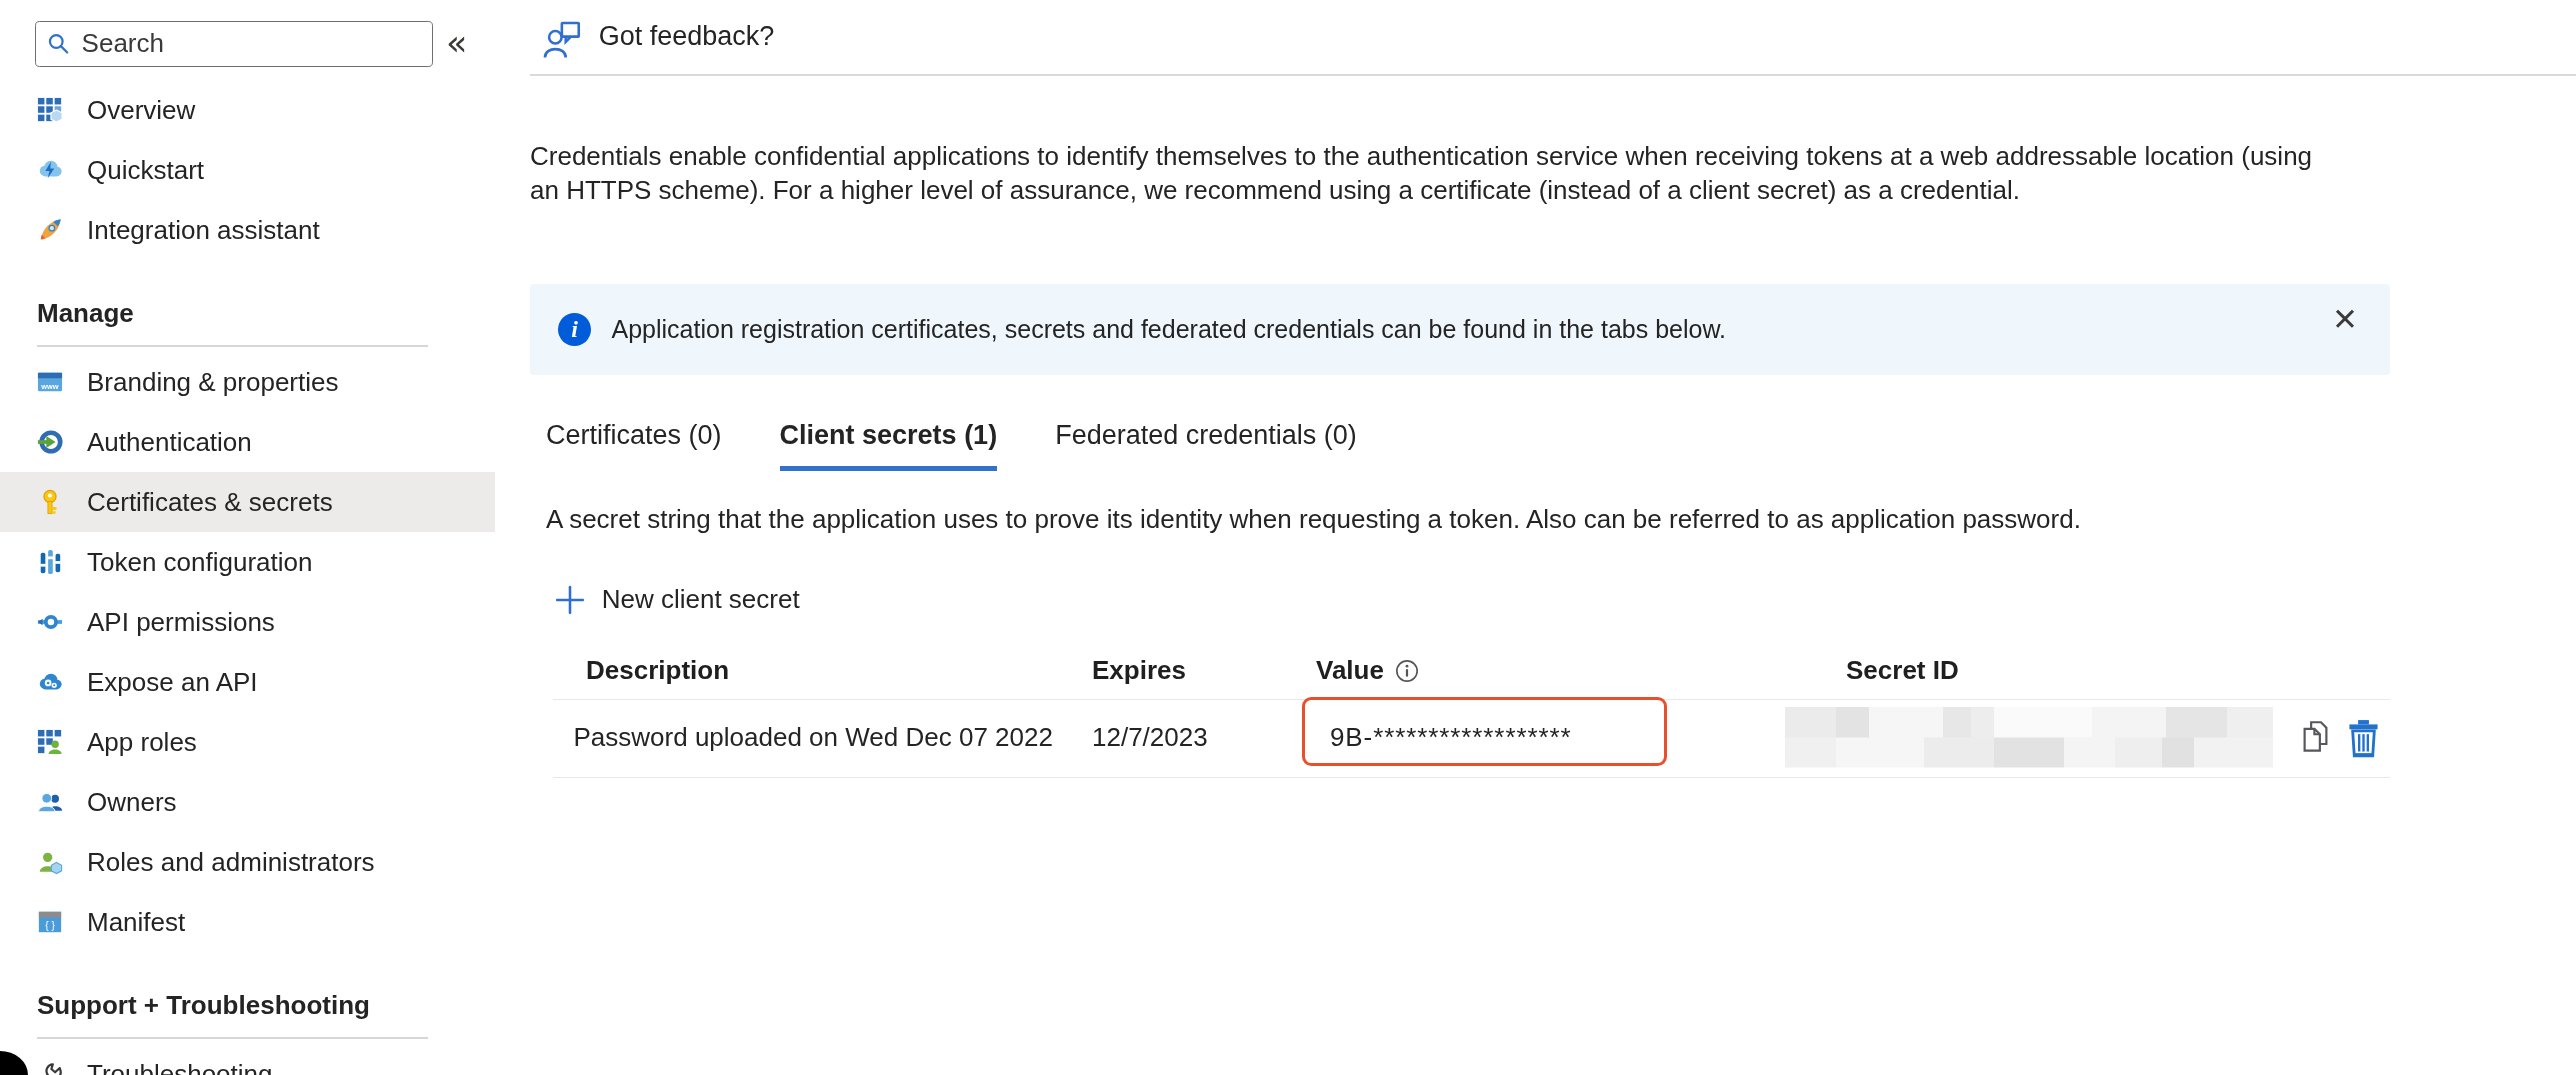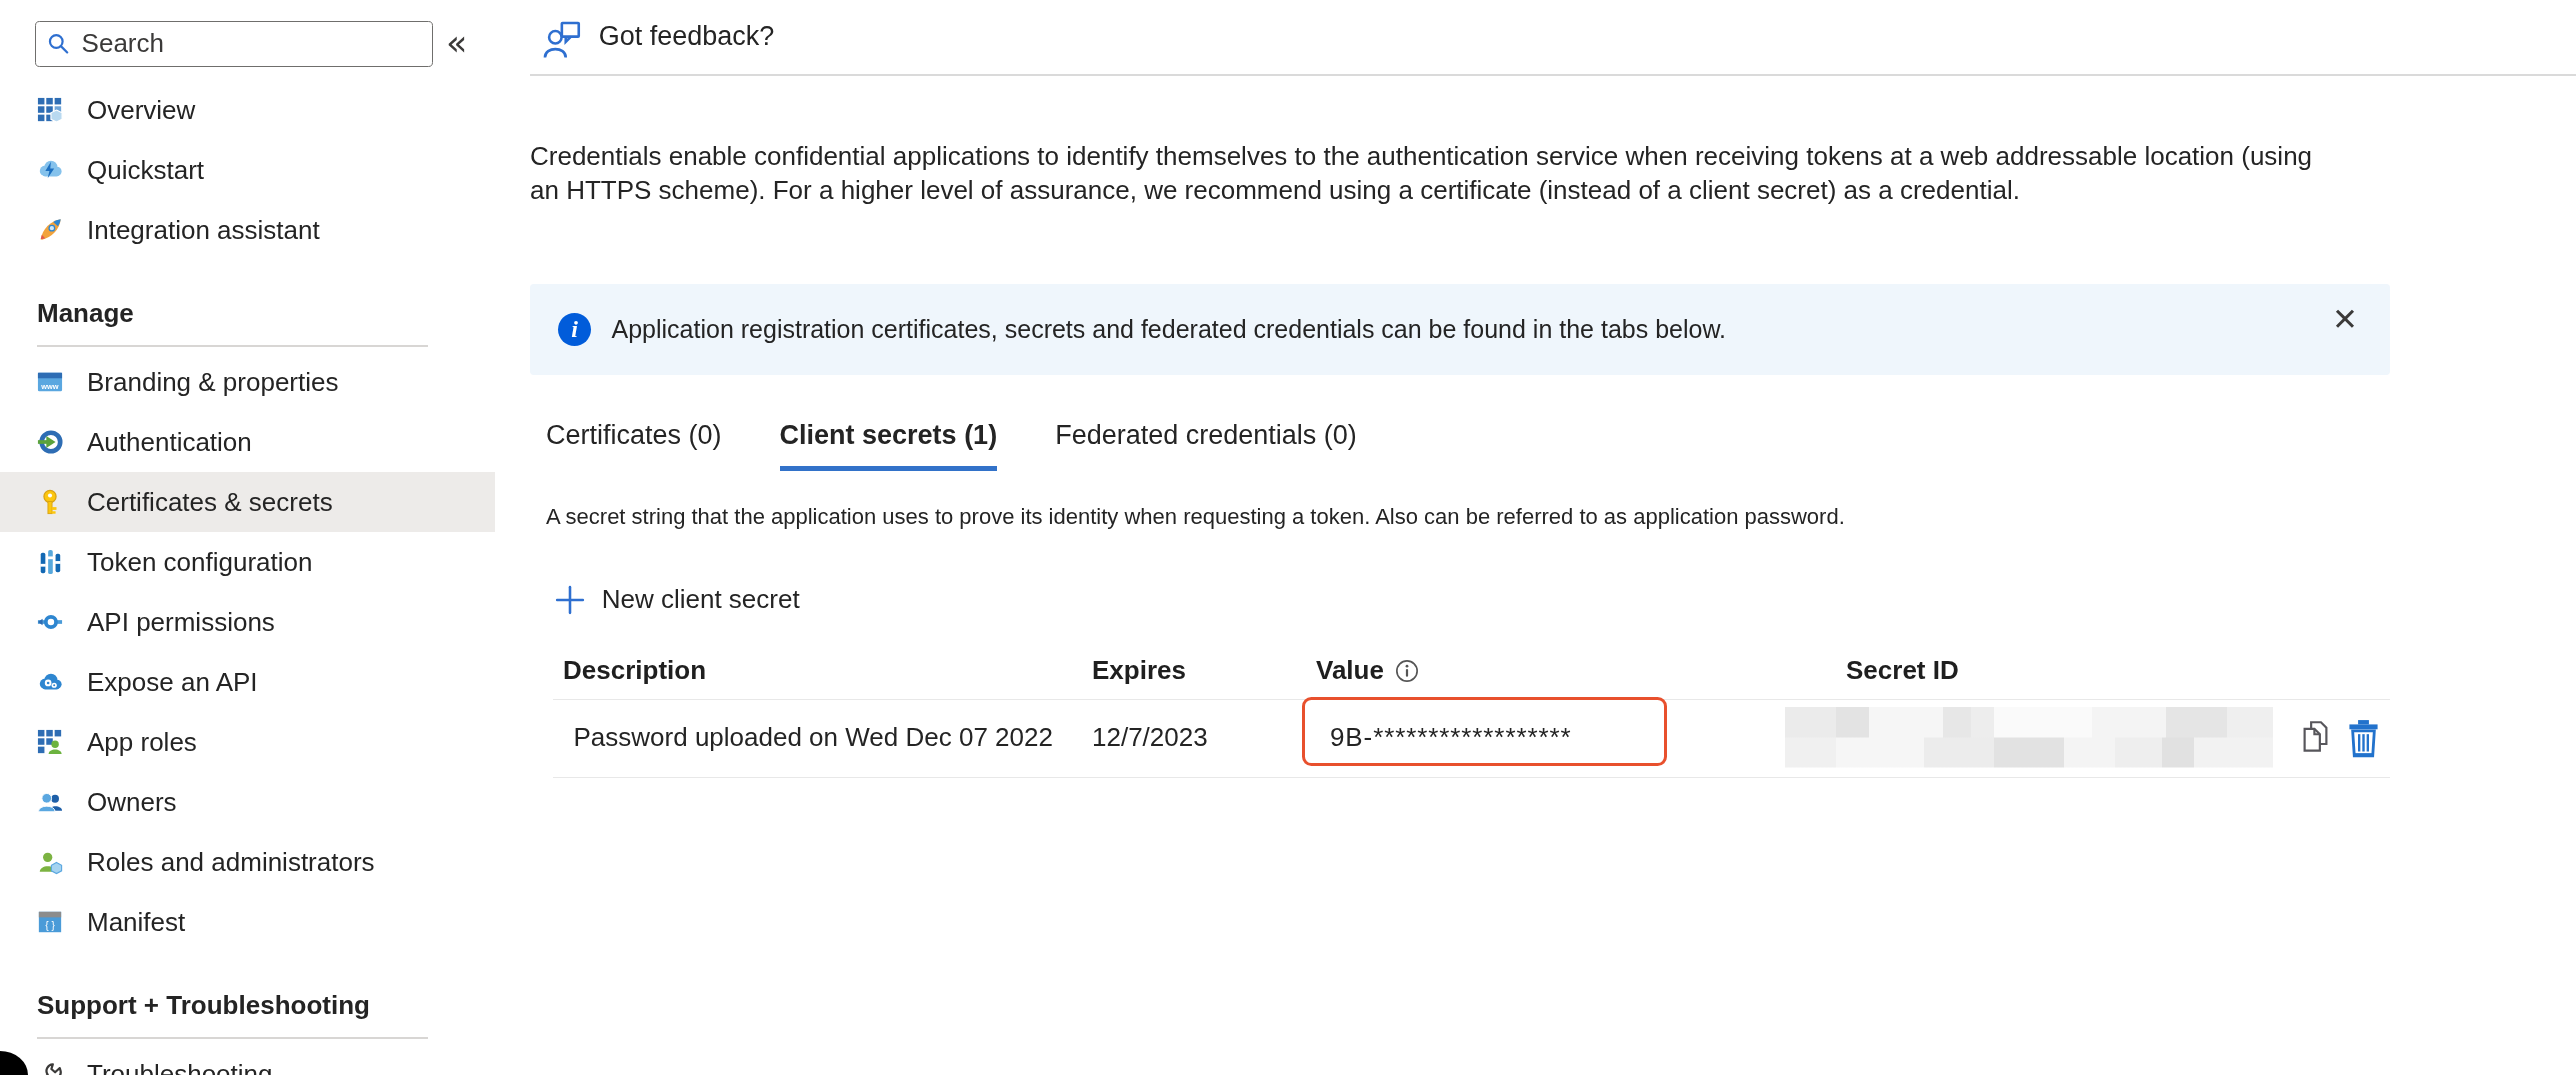--- a/index.html
+++ b/index.html
@@ -42,30 +42,30 @@
   .banner .close { margin-left:auto; font-size:31px; color:#3b3a39; cursor:pointer;
     align-self:flex-start; margin-top:16.7px; font-family:"DejaVu Sans",sans-serif; }
   .info-badge { width:33px; height:33px; border-radius:50%; background:#015cda; color:#fff;
     display:flex; align-items:center; justify-content:center; flex:0 0 33px;
     font-family:"Liberation Serif",serif; font-weight:700; font-size:24px; font-style:italic; }
 
   .tabs { position:absolute; left:546px; top:420px; display:flex; gap:58px; font-size:27px; }
   .tab { padding-bottom:15px; border-bottom:5.6px solid transparent; cursor:pointer; color:#242424; }
   .tab.selected { font-weight:700; border-bottom-color:#3272c9; }
 
-  .tab-desc { position:absolute; left:546px; top:504px; font-size:22px; color:#242424; width:1767px; }
+  .tab-desc { position:absolute; left:546px; top:504px; font-size:26px; color:#242424; width:1767px; }
 
   .new-secret { position:absolute; left:555px; top:584px; display:flex; align-items:center;
     gap:16.7px; font-size:26px; color:#242424; cursor:pointer; }
 
   .table { position:absolute; left:553px; top:648px; width:1837px; }
   .thead { position:relative; height:52px; border-bottom:1.9px solid #e8e8e8; font-weight:700;
     font-size:26px; color:#1f1f1f; }
   .th { position:absolute; top:7.4px; }
-  .th-desc { left:10px; } .th-exp { left:539px; }
+  .th-desc { left:33px; } .th-exp { left:539px; }
   .th-val { left:763px; display:flex; align-items:center; gap:11px; }
   .th-sid { left:1293px; }
   .trow { position:relative; height:78px; border-bottom:1.9px solid #e8e8e8; font-size:26px; }
   .td { position:absolute; top:22px; white-space:nowrap; }
   .td-desc { left:20.5px; } .td-exp { left:539px; } .td-val { left:777px; letter-spacing:0.9px; }
   .value-highlight { position:absolute; left:749px; top:49px; width:365px; height:69px;
     border:3.7px solid #e8502d; border-radius:9.3px; pointer-events:none; }
   .redacted { position:absolute; left:1232px; top:6.5px; width:488px; height:61px;
     background:
       linear-gradient(90deg,#ebebeb 0 51px,#e3e3e3 51px 84px,#f6f6f6 84px 158px,#e7e7e7 158px 186px,#ededed 186px 209px,#fafafa 209px 307px,#f4f4f4 307px 381px,#e5e5e5 381px 442px,#efefef 442px 488px) top/100% 50% no-repeat,

